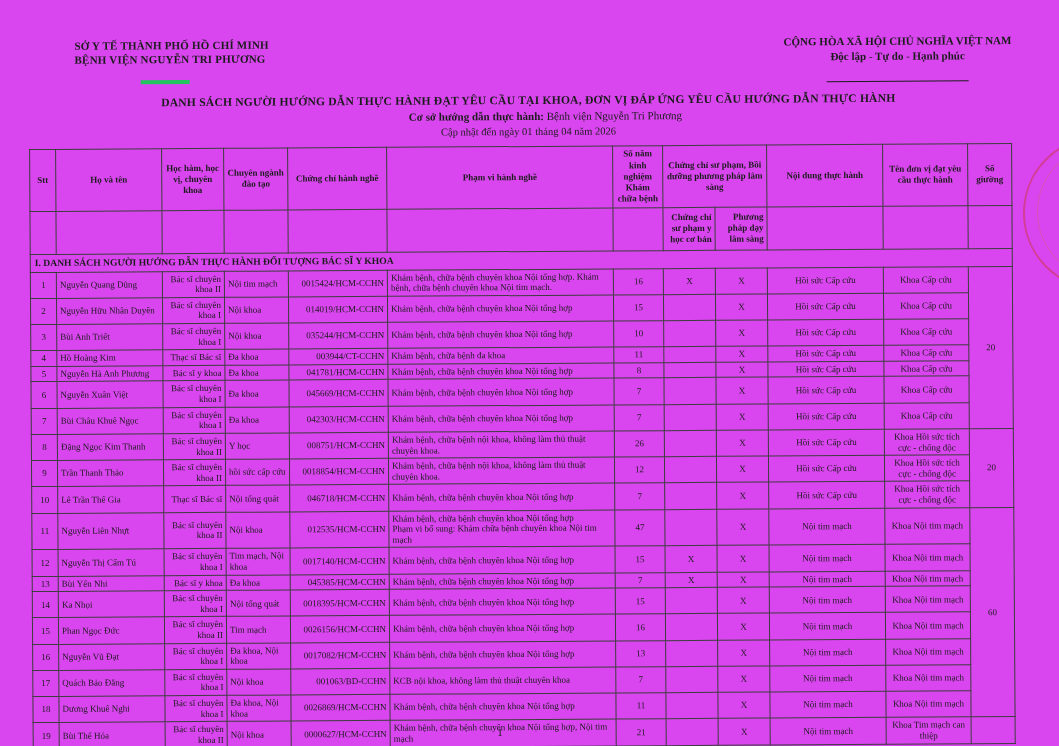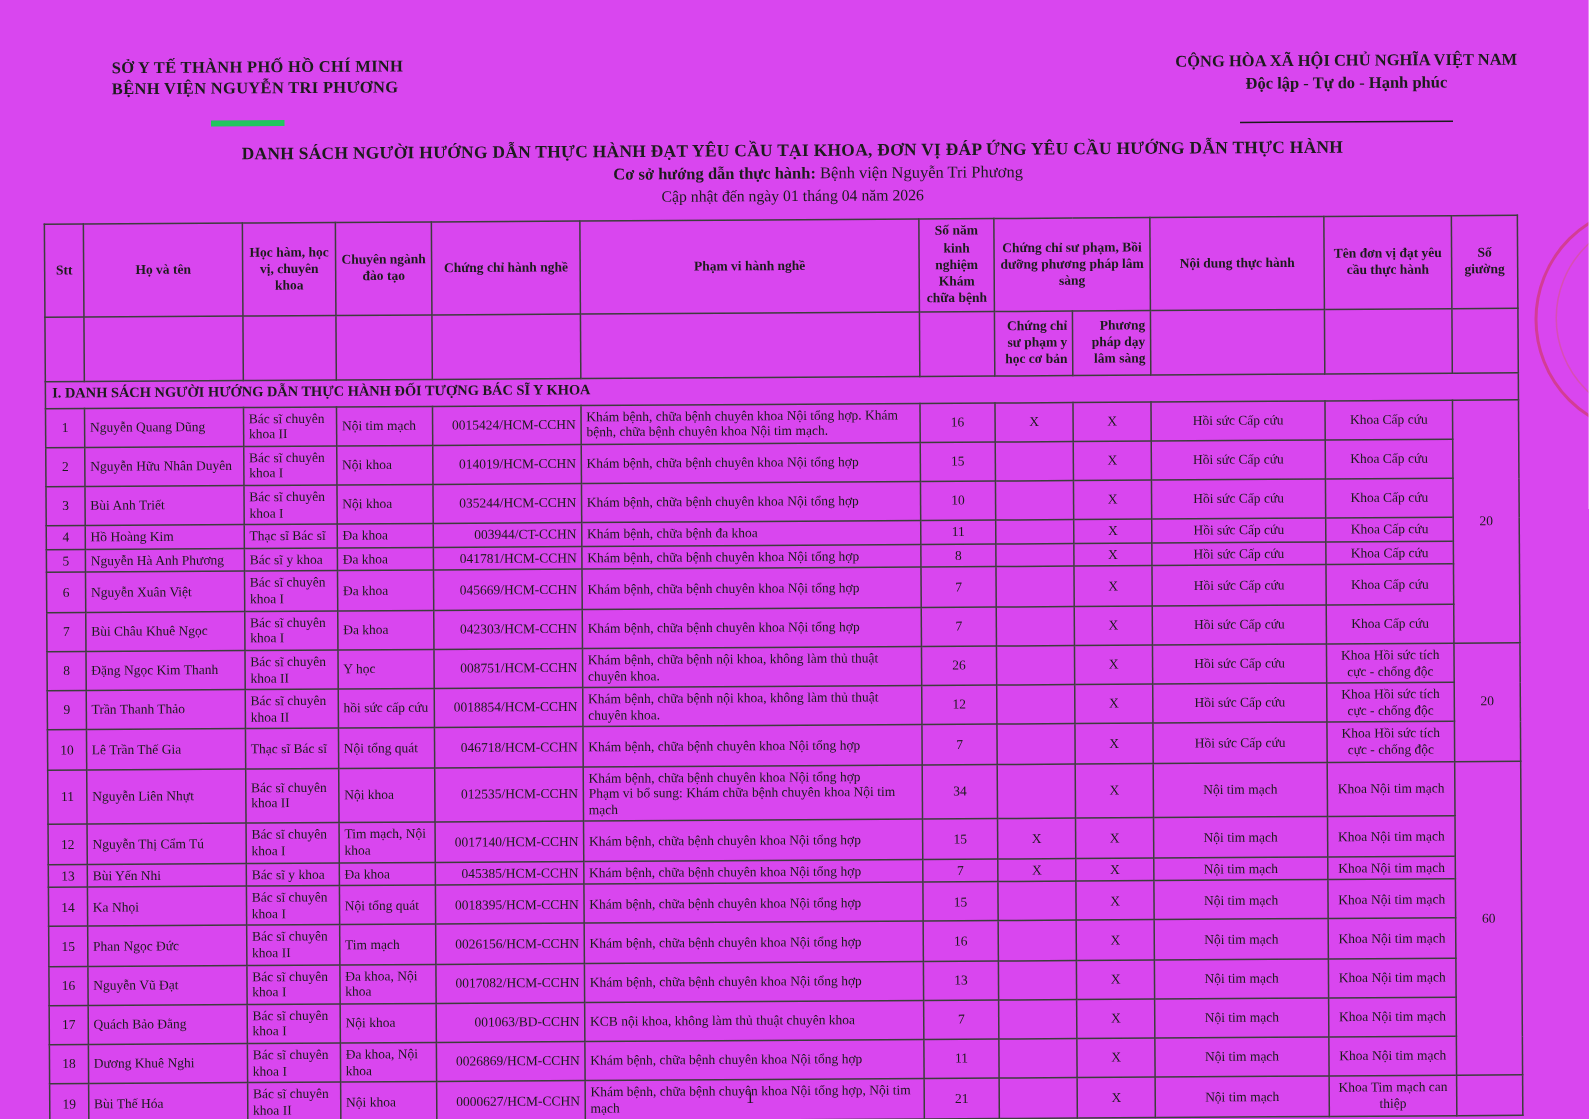--- a/index.html
+++ b/index.html
@@ -39,21 +39,21 @@
     word-wrap:break-word;
   }
   table.main th{font-weight:bold;text-align:center;font-size:9px;line-height:1.25;}
   tr.hrow1 th{height:52px;}
   tr.hrow2 td{height:38px;}
   tr.hrow2 td.sub-h{font-weight:bold;text-align:right;line-height:1.25;}
   tr.section-row td{font-weight:bold;text-align:left;font-size:9.6px;padding:2px 4px;height:13px;}
 
   td.c-stt{text-align:center;}
   td.c-name{text-align:left;padding-left:4px;}
-  td.c-degree{text-align:left;}
+  td.c-degree{text-align:right;}
   td.c-major{text-align:left;}
   td.c-license{text-align:right;}
   td.c-scope{text-align:left;white-space:pre-line;}
   td.c-years{text-align:center;}
   td.c-x1,td.c-x2{text-align:center;}
   td.c-content{text-align:center;}
   td.c-unit{text-align:center;}
   td.c-beds{text-align:center;}
 
   
@@ -270,21 +270,21 @@
               <td class="c-unit">Khoa Hồi sức tích cực - chống độc</td>
             </tr>
             <tr>
               <td class="c-stt">11</td>
               <td class="c-name">Nguyễn Liên Nhựt</td>
               <td class="c-degree">Bác sĩ chuyên khoa II</td>
               <td class="c-major">Nội khoa</td>
               <td class="c-license">012535/HCM-CCHN</td>
               <td class="c-scope">Khám bệnh, chữa bệnh chuyên khoa Nội tổng hợp
 Phạm vi bổ sung: Khám chữa bệnh chuyên khoa Nội tim mạch</td>
-              <td class="c-years">34</td>
+              <td class="c-years">47</td>
               <td class="c-x1"></td>
               <td class="c-x2">X</td>
               <td class="c-content">Nội tim mạch</td>
               <td class="c-unit">Khoa Nội tim mạch</td>
               <td class="c-beds" rowspan="8">60</td>
             </tr>
             <tr>
               <td class="c-stt">12</td>
               <td class="c-name">Nguyễn Thị Cẩm Tú</td>
               <td class="c-degree">Bác sĩ chuyên khoa I</td>

